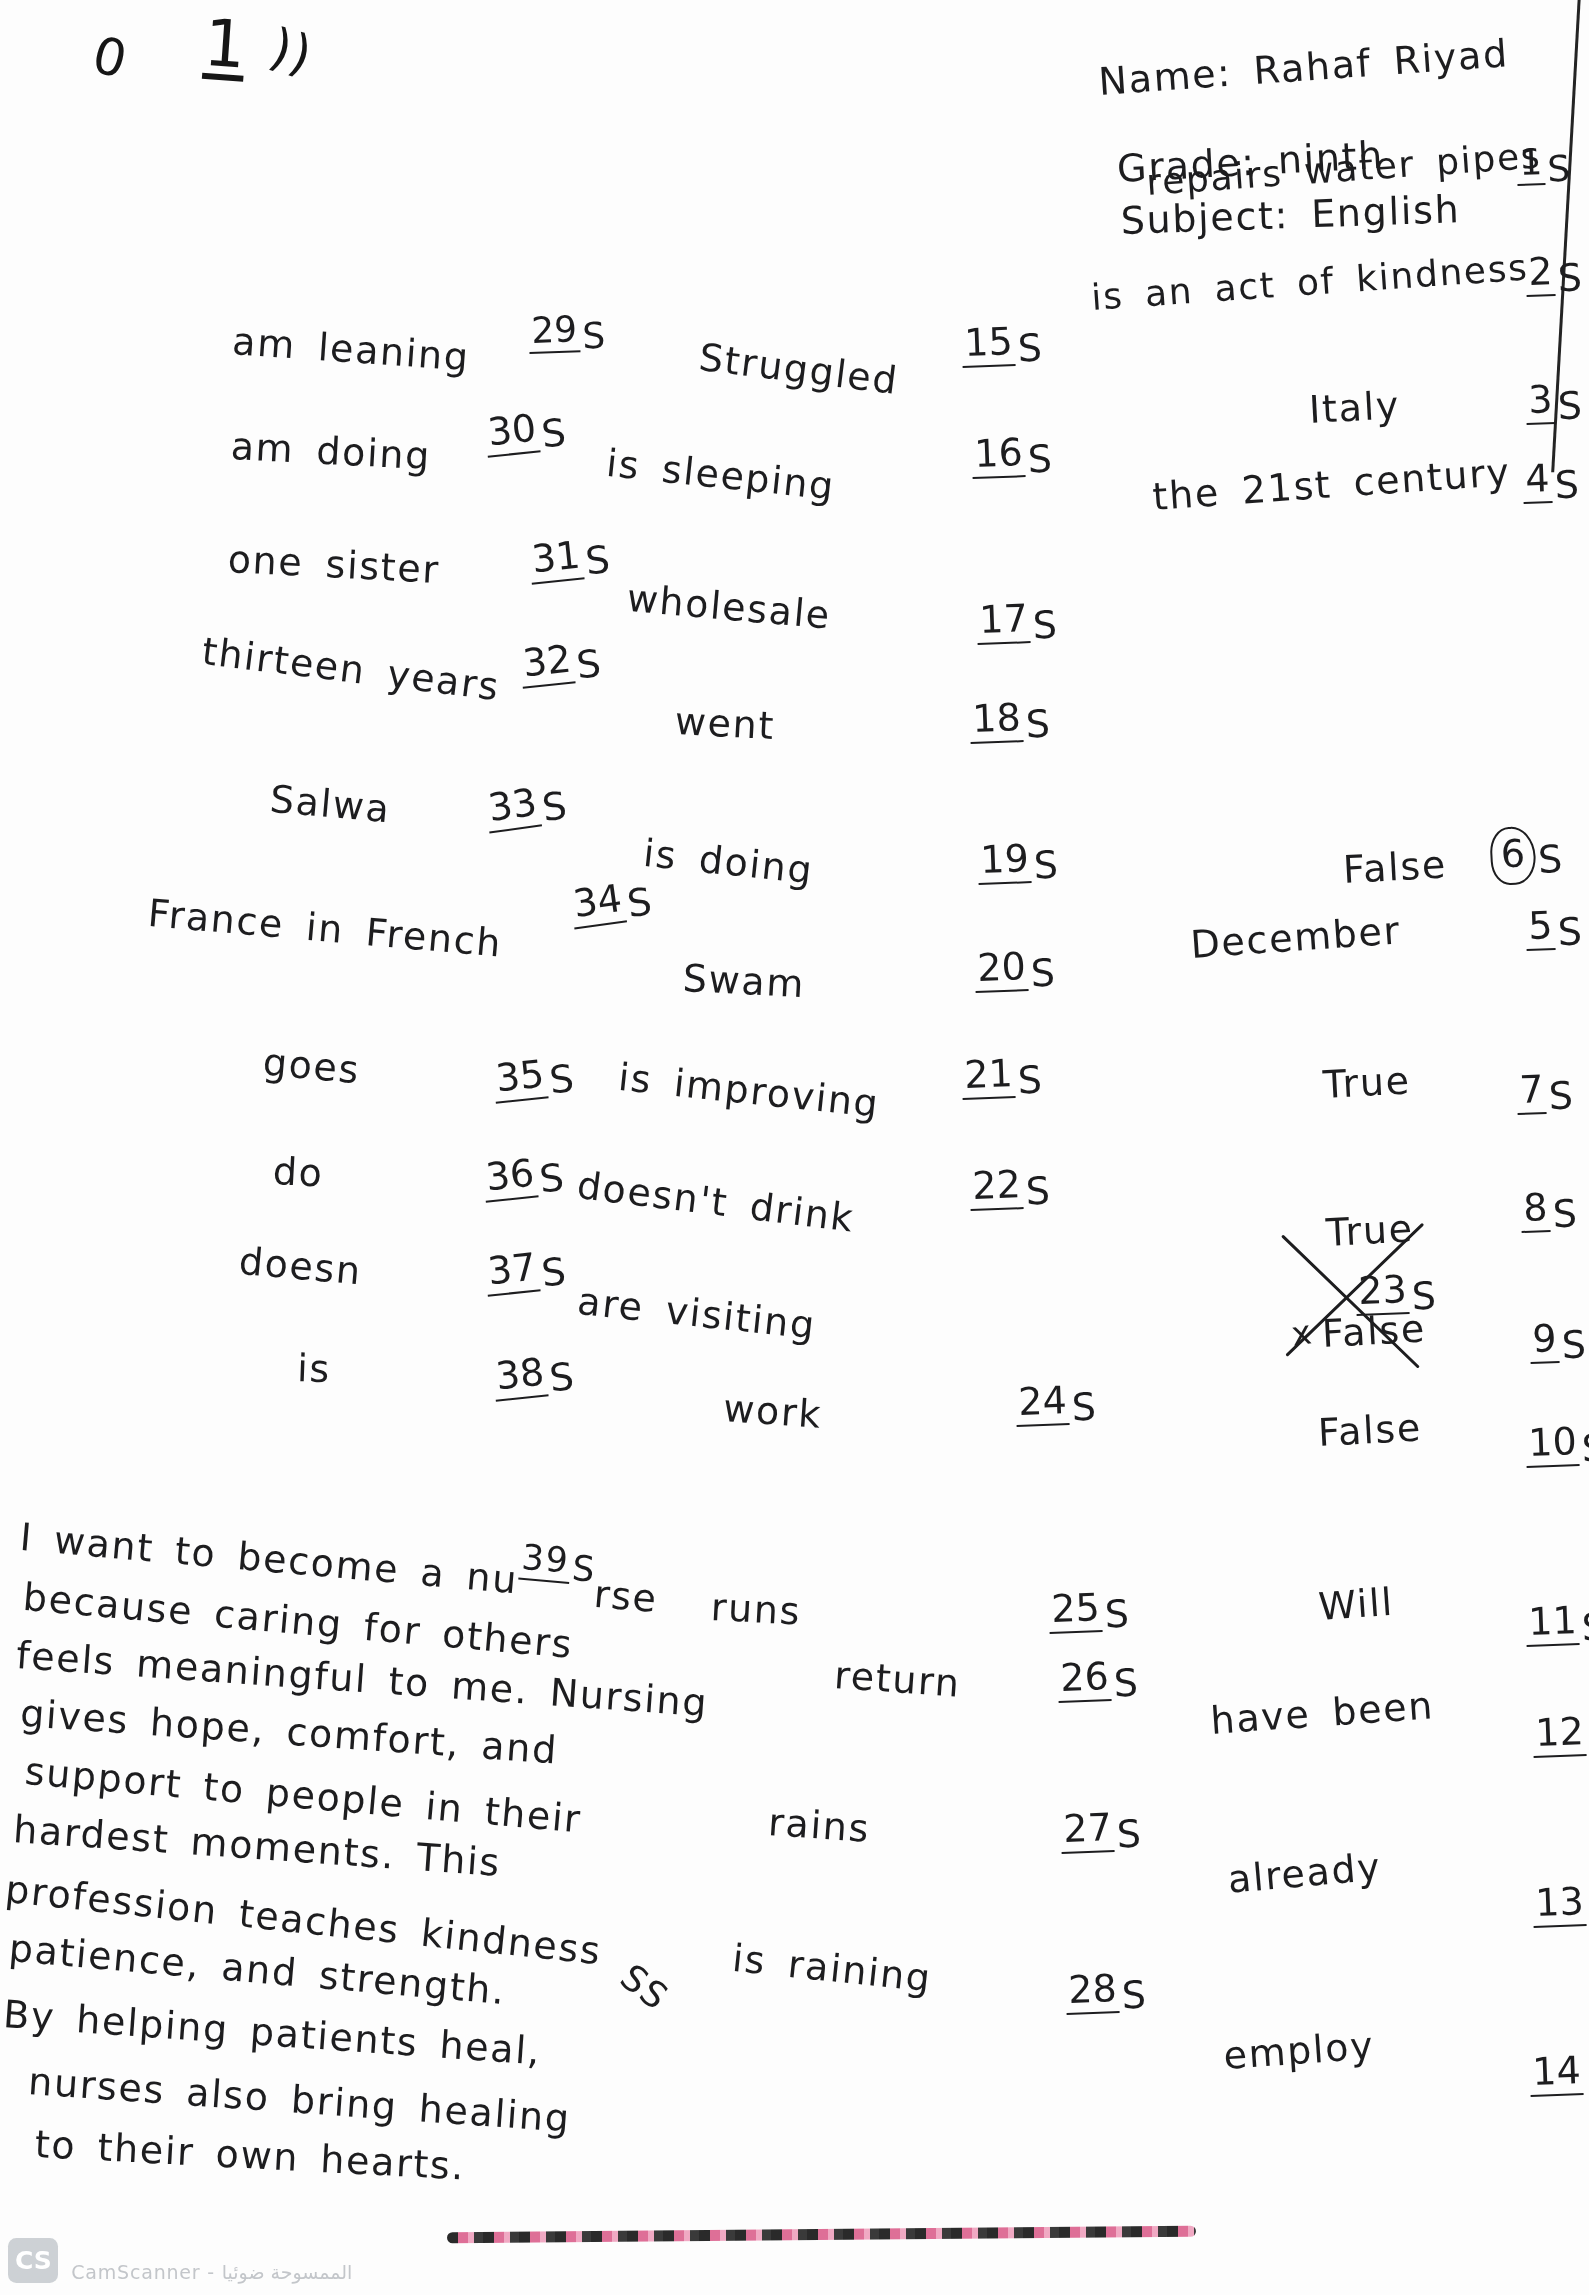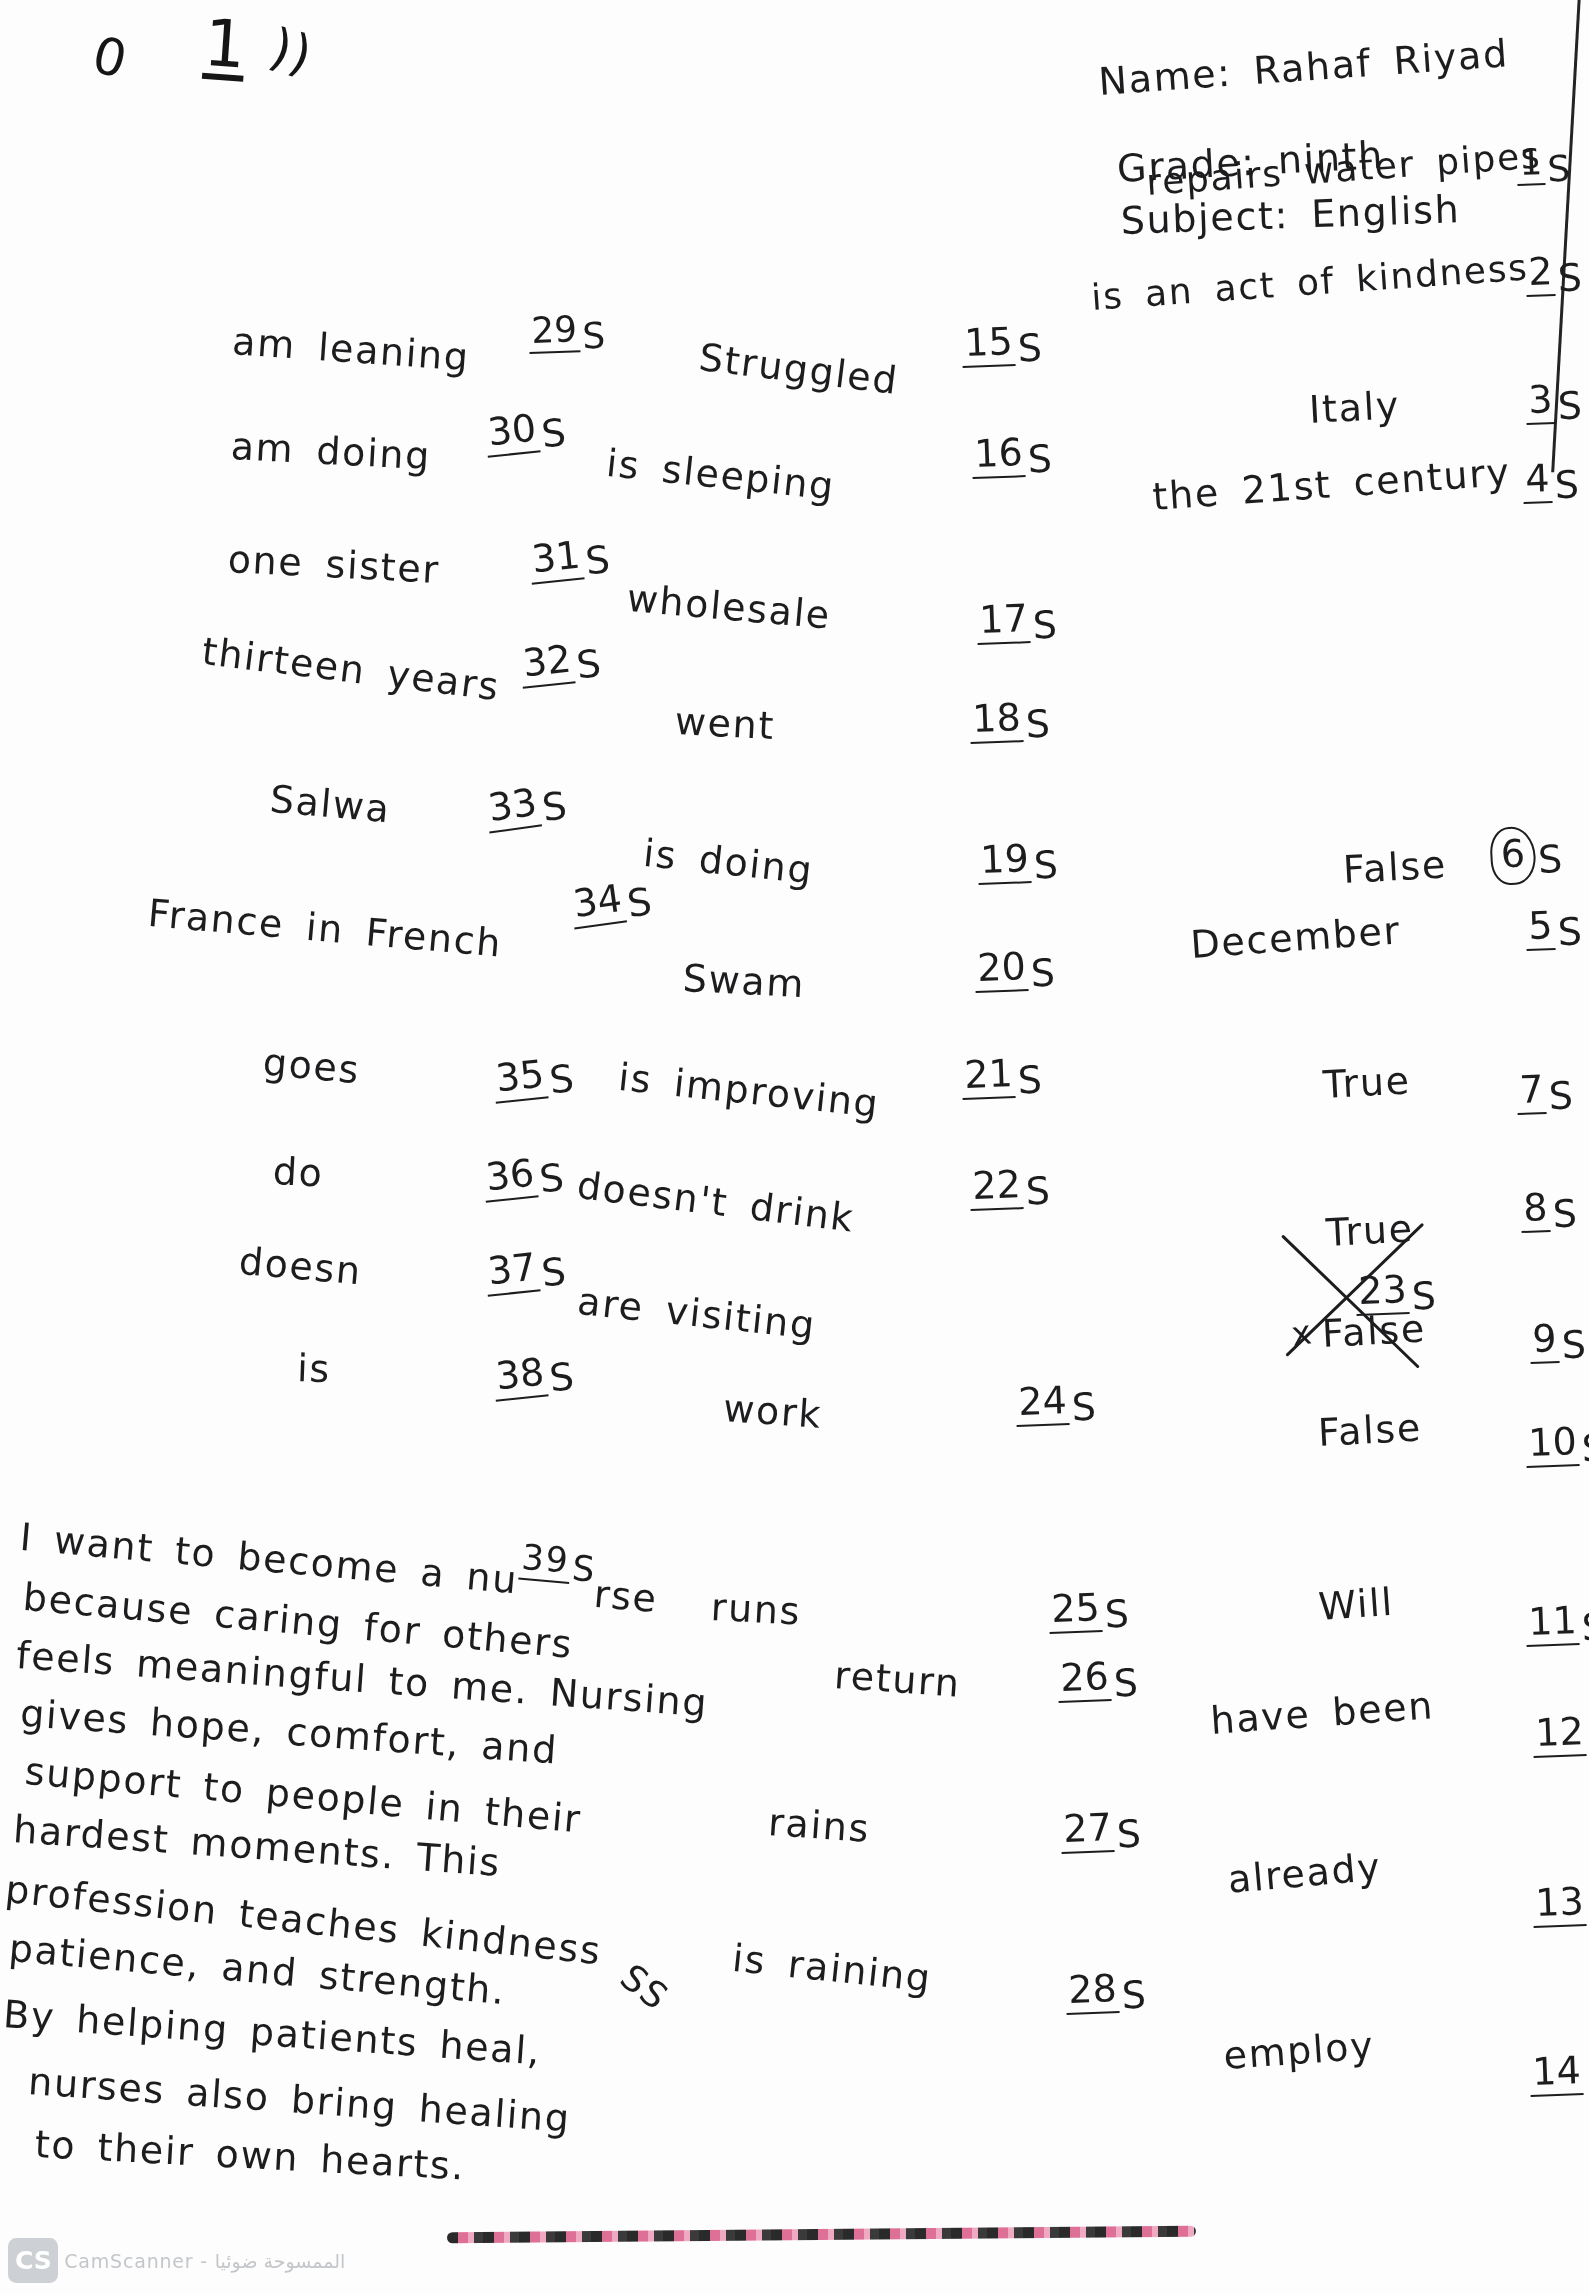--- a/index.html
+++ b/index.html
@@ -15,21 +15,21 @@
   .n39{display:inline-block;transform:translateY(-25px);font-size:35px;}
   .n39 .n{display:inline-block;border-bottom:2.5px solid #1d1d1f;padding:0 1.7px 0.8px;}
   .n39 .sfx{display:inline-block;margin-left:1.7px;transform:translateY(6.6px);}
   .post39{display:inline-block;transform:translateY(6.6px);}
   .xline{position:absolute;height:3.3px;background:#1d1d1f;transform-origin:left center;border-radius:1.7px;}
   .vline{position:absolute;left:1578px;top:-6.6px;width:2.5px;height:480px;background:#242424;
          transform:rotate(3.2deg);transform-origin:top center;}
   .scanline{position:absolute;left:447px;top:2229px;width:749px;height:10.8px;border-radius:5.8px;
             transform:rotate(-0.5deg);
             background:repeating-linear-gradient(90deg,#2a2a2a 0 10.8px,#de6f97 10.8px 21px,#f0a9c3 21px 27px,#3a3a3a 27px 36px);}
-  .wm{position:absolute;left:8.3px;top:2238px;display:flex;align-items:center;gap:6px;}
+  .wm{position:absolute;left:8.3px;top:2238px;display:flex;align-items:flex-end;gap:13px;}
   .wm-logo{width:50px;height:45px;border-radius:8.3px;background:#cdd1d5;color:#ffffff;
            display:flex;align-items:center;justify-content:center;font-size:25px;font-weight:bold;}
   .wm-text{color:#c3c6ca;font-size:19px;letter-spacing:0.8px;}
   .corner{position:absolute;color:#161616;transform-origin:left top;}
   .u{text-decoration:underline;text-underline-offset:8.3px;}
 </style>
 </head>
 <body>
 
 <div id="page">

